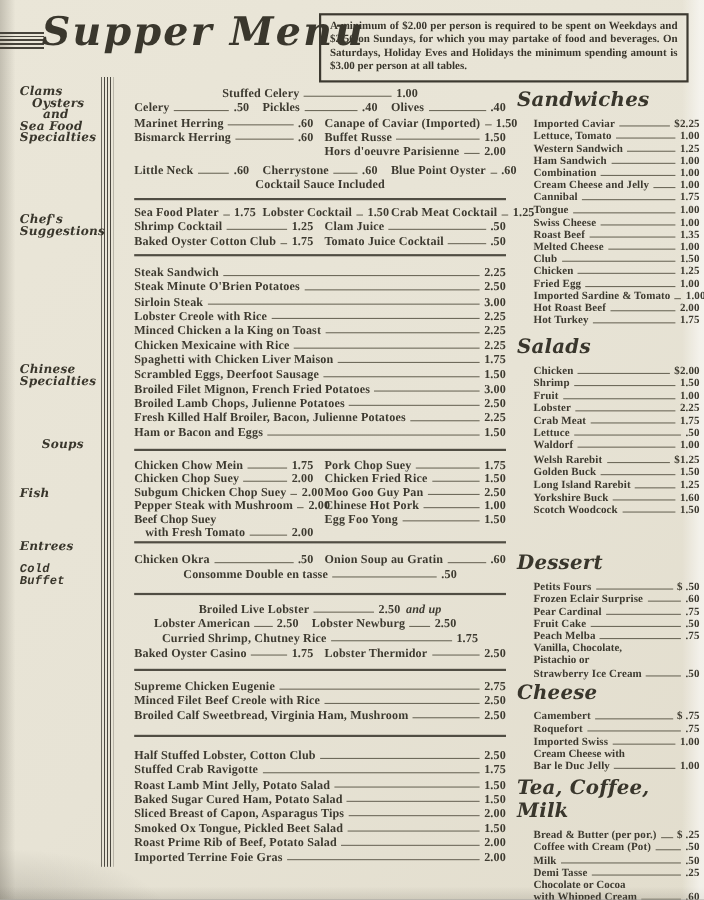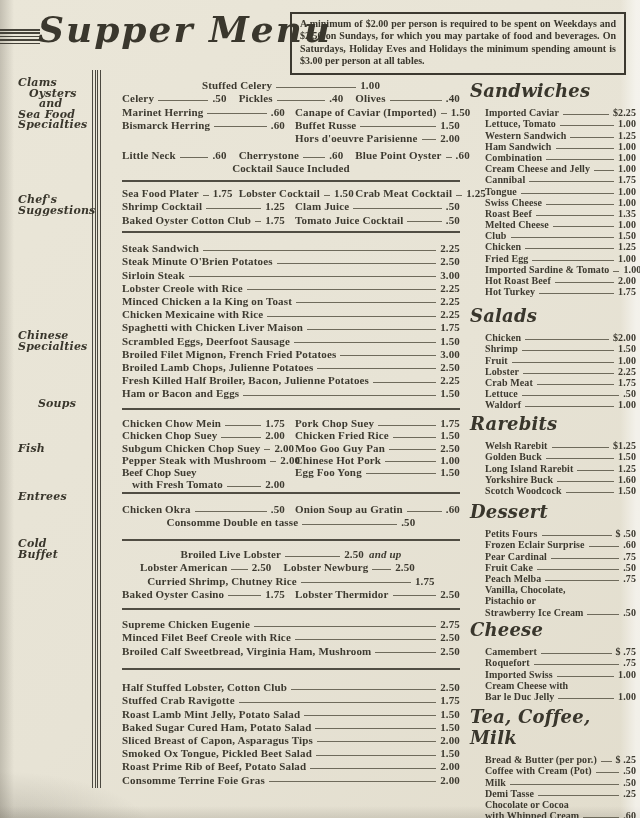--- a/index.html
+++ b/index.html
@@ -102,21 +102,21 @@
       </div>
       <div class="side-cat" style="top: 399px; text-align: center;">
         <span>Soups</span>
       </div>
       <div class="side-cat" style="top: 444px;">
         <span>Fish</span>
       </div>
       <div class="side-cat" style="top: 492px;">
         <span>Entrees</span>
       </div>
-      <div class="side-cat" style="top: 539px;">
+      <div class="side-cat" style="top: 513px; font-family: Liberation Mono, monospace;">
         <span>Cold</span>
         <span>Buffet</span>
       </div>
     </div>
   <div id="center">
       <div class="c-sec" style="top: 78px;">
         <div class="c-row center">
           <span class="iname">Stuffed Celery</span>
           <span class="leader" style="flex: 0 0 80px;"></span>
           <span class="price">1.00</span>
@@ -458,21 +458,21 @@
           <span class="iname">Smoked Ox Tongue, Pickled Beet Salad</span>
           <span class="leader"></span>
           <span class="price">1.50</span>
         </div>
         <div class="c-row">
           <span class="iname">Roast Prime Rib of Beef, Potato Salad</span>
           <span class="leader"></span>
           <span class="price">2.00</span>
         </div>
         <div class="c-row">
-          <span class="iname">Consomme Terrine Foie Gras</span>
+          <span class="iname">Imported Terrine Foie Gras</span>
           <span class="leader"></span>
           <span class="price">2.00</span>
         </div>
       </div>
     </div>
   <div id="right">
       <div class="r-sec" style="top: 80px;">
         <span class="r-head" style="display: block;">Sandwiches</span>
         <div class="r-item">
           <span class="iname">Imported Caviar</span>
@@ -592,21 +592,20 @@
           <span class="leader"></span>
           <span class="price">.50</span>
         </div>
         <div class="r-item">
           <span class="iname">Waldorf</span>
           <span class="leader"></span>
           <span class="price">1.00</span>
         </div>
       </div>
       <div class="r-sec" style="top: 413px;">
-        <span class="r-head" style="display: block;">Rarebits</span>
         <div class="r-item">
           <span class="iname">Welsh Rarebit</span>
           <span class="leader"></span>
           <span class="price">$1.25</span>
         </div>
         <div class="r-item">
           <span class="iname">Golden Buck</span>
           <span class="leader"></span>
           <span class="price">1.50</span>
         </div>

